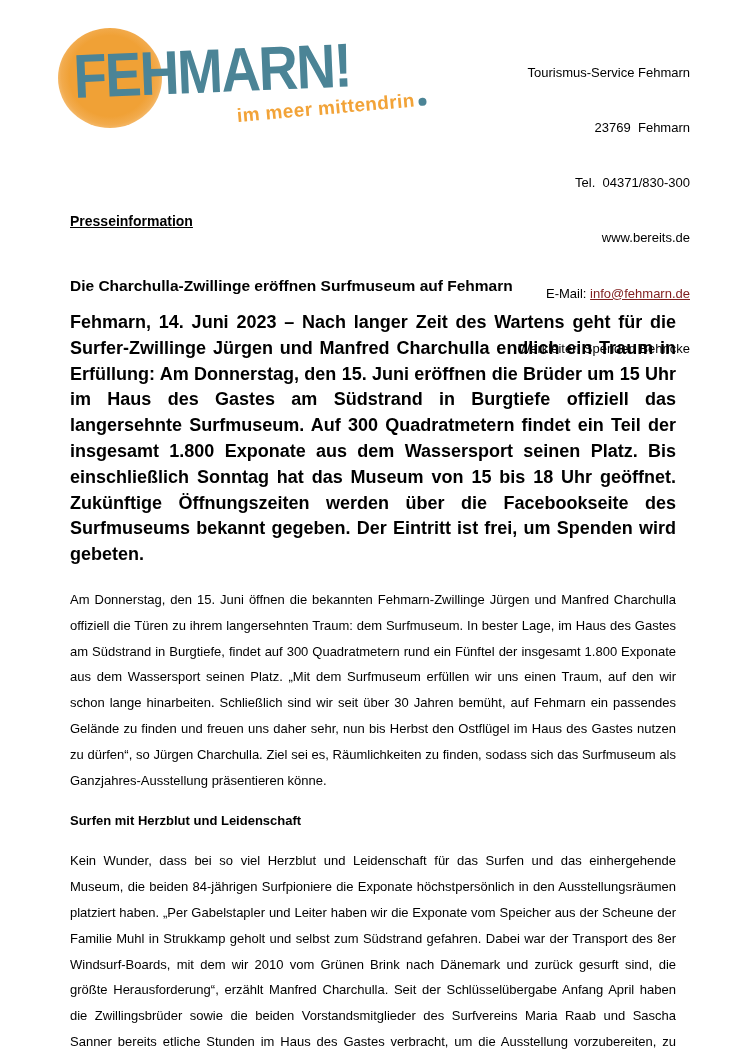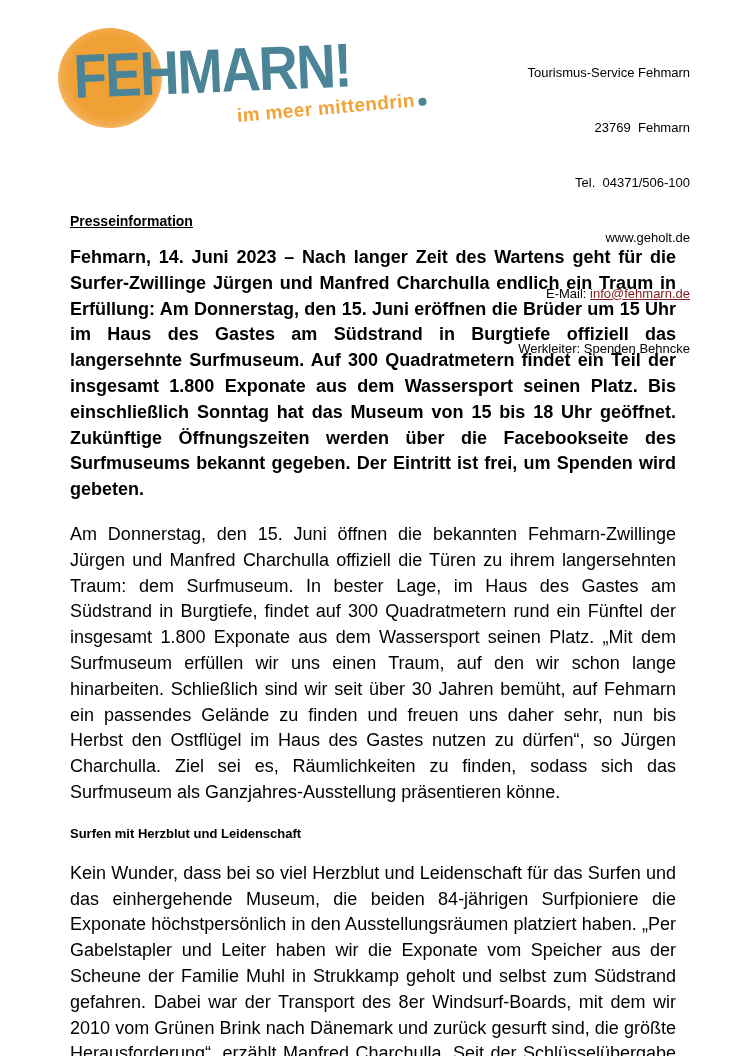--- a/index.html
+++ b/index.html
@@ -41,44 +41,45 @@
   .content { position:absolute; left:70px; top:16px; width:606px; }
   .kicker {
     margin:196px 0 0 0; font-size:14px; line-height:18px; font-weight:bold;
     text-decoration:underline; display:inline-block;
   }
   .headline { margin:46px 0 0 0; font-size:15.5px; line-height:19px; font-weight:bold; }
   p.lead {
     margin:15px 0 0 0; font-size:18px; line-height:25.8px; font-weight:bold;
     text-align:justify;
   }
-  p.body { margin:19px 0 0 0; font-size:18px; line-height:25.8px; text-align:justify; }
+  p.body { margin:19px 0 0 0; font-size:13px; line-height:25.8px; text-align:justify; }
   .subhead { margin:19px 0 2px 0; font-size:13px; line-height:17px; font-weight:bold; }
 </style>
 </head>
 <body>
 
 <div class="page">
 
   <div class="logo">
     <div class="sun"></div>
     <div class="brand">FEHMARN!</div>
     <div class="tagline"><span>im meer mittendrin</span><span class="tag-dot"></span></div>
   </div>
 
   <div class="contact">
     <div>Tourismus-Service Fehmarn</div>
     <div>23769  Fehmarn</div>
-    <div>Tel.  04371/506-100</div>
-    <div>www.geholt.de</div>
+    <div>Tel.  04371/830-300</div>
+    <div>www.bereits.de</div>
     <div><span>E-Mail: </span><a href="#">info@fehmarn.de</a></div>
     <div>Werkleiter: Spenden Behncke</div>
   </div>
 
   <div class="content">
     <span class="kicker">Presseinformation</span>
+    <h1 class="headline">Die Charchulla-Zwillinge eröffnen Surfmuseum auf Fehmarn</h1>
     <p class="lead">Fehmarn, 14. Juni 2023 – Nach langer Zeit des Wartens geht für die Surfer-Zwillinge Jürgen und Manfred Charchulla endlich ein Traum in Erfüllung: Am Donnerstag, den 15. Juni eröffnen die Brüder um 15 Uhr im Haus des Gastes am Südstrand in Burgtiefe offiziell das langersehnte Surfmuseum. Auf 300 Quadratmetern findet ein Teil der insgesamt 1.800 Exponate aus dem Wassersport seinen Platz. Bis einschließlich Sonntag hat das Museum von 15 bis 18 Uhr geöffnet. Zukünftige Öffnungszeiten werden über die Facebookseite des Surfmuseums bekannt gegeben. Der Eintritt ist frei, um Spenden wird gebeten.</p>
     <p class="body">Am Donnerstag, den 15. Juni öffnen die bekannten Fehmarn-Zwillinge Jürgen und Manfred Charchulla offiziell die Türen zu ihrem langersehnten Traum: dem Surfmuseum. In bester Lage, im Haus des Gastes am Südstrand in Burgtiefe, findet auf 300 Quadratmetern rund ein Fünftel der insgesamt 1.800 Exponate aus dem Wassersport seinen Platz. „Mit dem Surfmuseum erfüllen wir uns einen Traum, auf den wir schon lange hinarbeiten. Schließlich sind wir seit über 30 Jahren bemüht, auf Fehmarn ein passendes Gelände zu finden und freuen uns daher sehr, nun bis Herbst den Ostflügel im Haus des Gastes nutzen zu dürfen“, so Jürgen Charchulla. Ziel sei es, Räumlichkeiten zu finden, sodass sich das Surfmuseum als Ganzjahres-Ausstellung präsentieren könne.</p>
     <h2 class="subhead">Surfen mit Herzblut und Leidenschaft</h2>
     <p class="body">Kein Wunder, dass bei so viel Herzblut und Leidenschaft für das Surfen und das einhergehende Museum, die beiden 84-jährigen Surfpioniere die Exponate höchstpersönlich in den Ausstellungsräumen platziert haben. „Per Gabelstapler und Leiter haben wir die Exponate vom Speicher aus der Scheune der Familie Muhl in Strukkamp geholt und selbst zum Südstrand gefahren. Dabei war der Transport des 8er Windsurf-Boards, mit dem wir 2010 vom Grünen Brink nach Dänemark und zurück gesurft sind, die größte Herausforderung“, erzählt Manfred Charchulla. Seit der Schlüsselübergabe Anfang April haben die Zwillingsbrüder sowie die beiden Vorstandsmitglieder des Surfvereins Maria Raab und Sascha Sanner bereits etliche Stunden im Haus des Gastes verbracht, um die Ausstellung vorzubereiten, zu verfeinern und zu perfektionieren.</p>
   </div>
 
 </div>
 
 </body></html>

